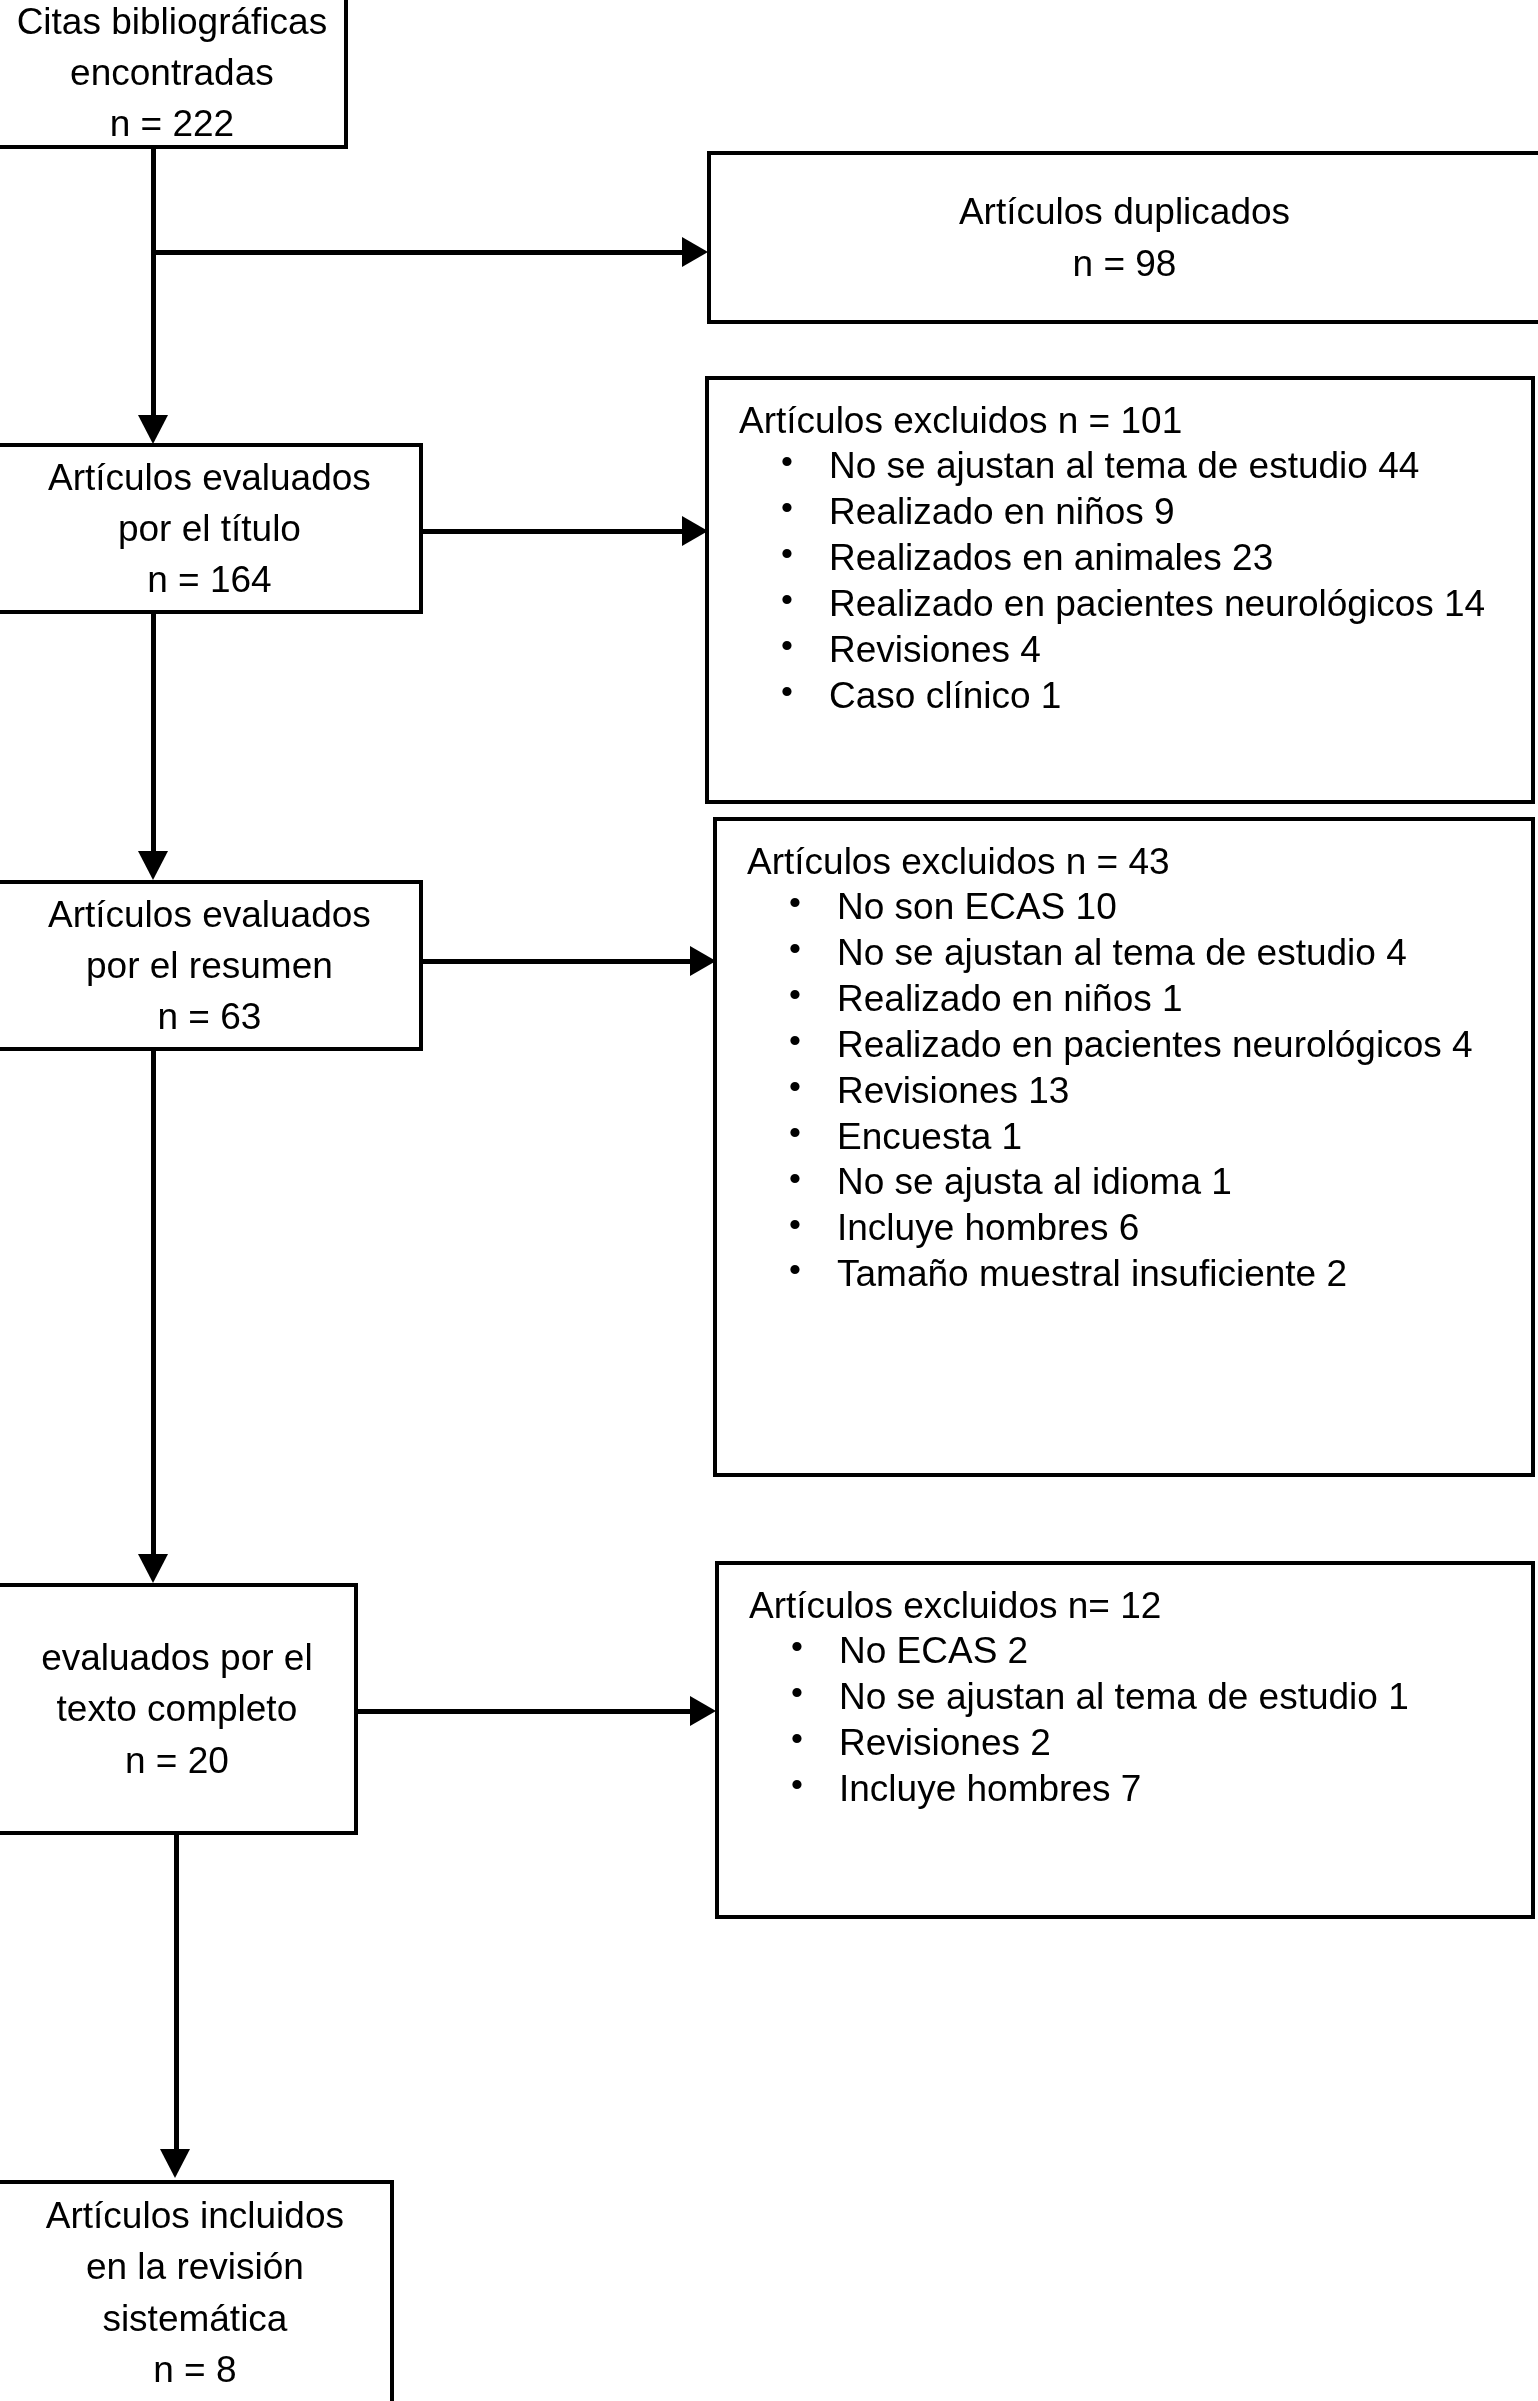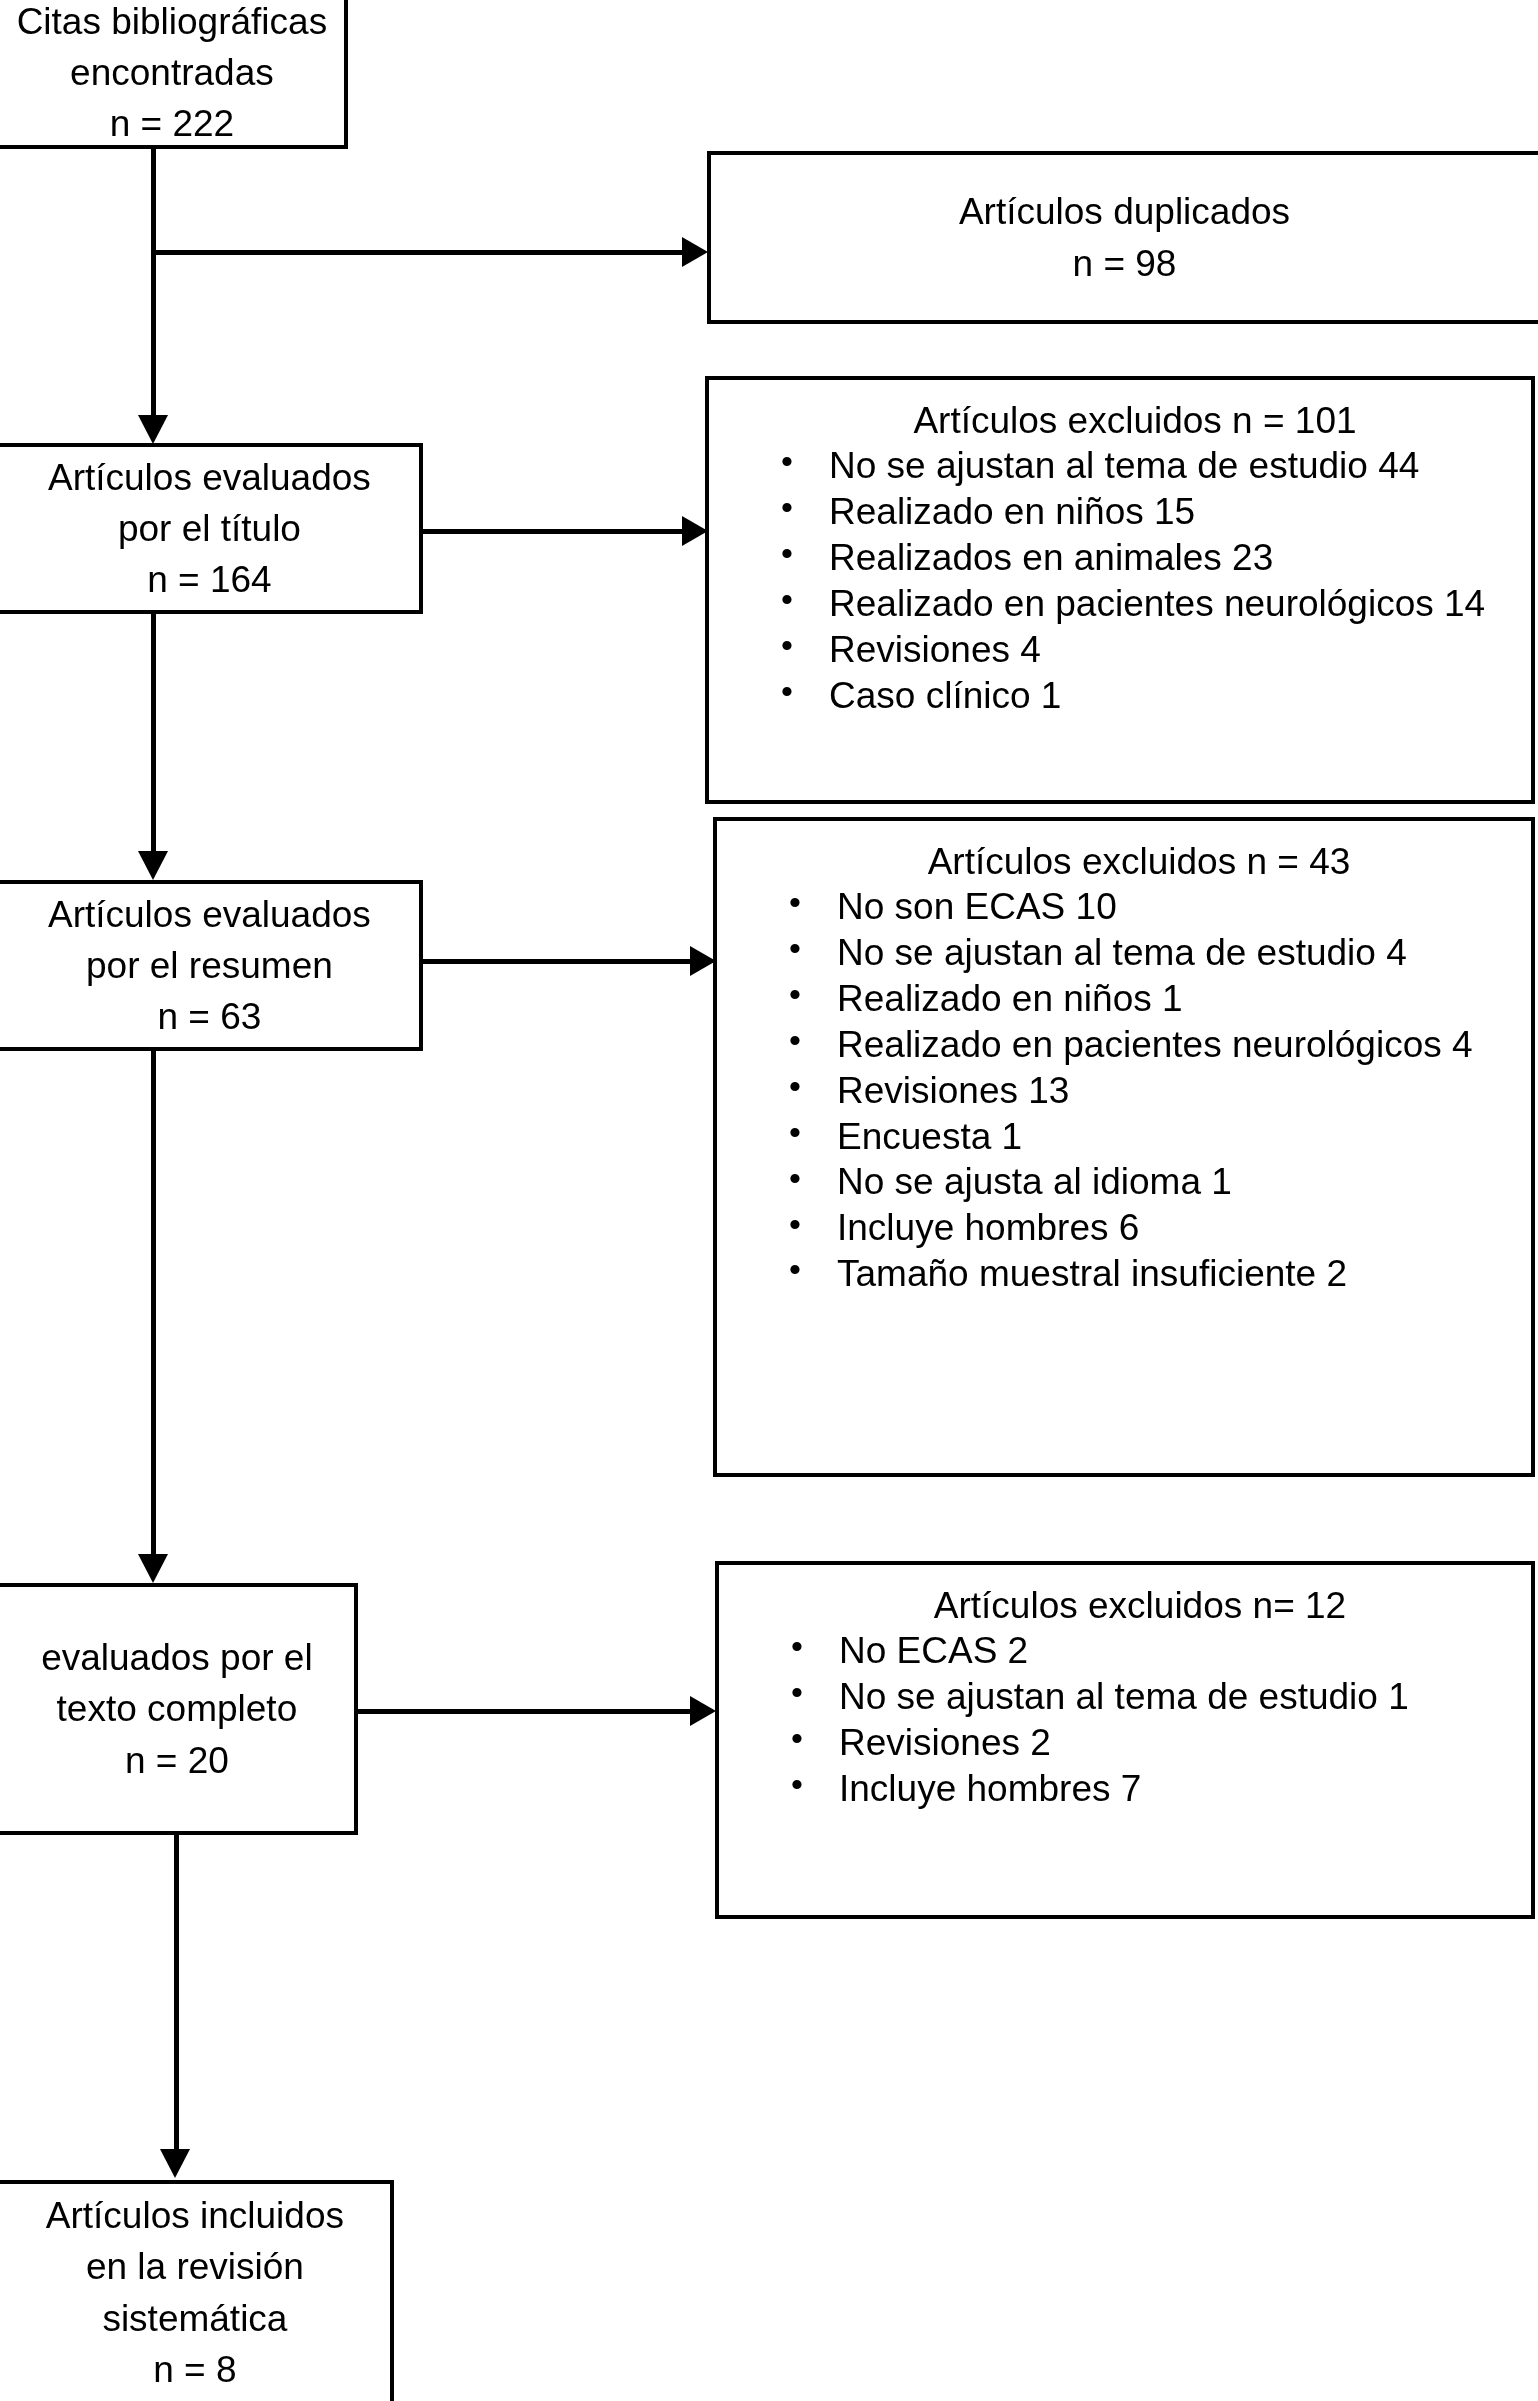--- a/index.html
+++ b/index.html
@@ -43,21 +43,20 @@
     border: 4.1px solid #000000;
     background: #ffffff;
     z-index: 3;
     padding: 18px 0 0 30px;
   }
   .exbox .ex-title {
     font-size: 37px;
     line-height: 1.22;
     white-space: nowrap;
     display: block;
-    text-align: center;
   }
   .exbox ul {
     list-style: none;
     margin: 0;
     padding: 0 0 0 42px;
   }
   .exbox ul li {
     font-size: 37px;
     line-height: 1.24;
     white-space: nowrap;
@@ -133,21 +132,21 @@
     <span class="line">n = 164</span>
   </div>
 
   <div class="hline" style="left:423px; top:529px; width:273px;"></div>
   <div class="arrow-right" style="left:682px; top:516px;"></div>
 
   <div class="exbox" style="left:705px; top:376px; width:830px; height:428px;">
     <span class="ex-title">Artículos excluidos n = 101</span>
     <ul>
       <li>No se ajustan al tema de estudio 44</li>
-      <li>Realizado en niños 15</li>
+      <li>Realizado en niños 9</li>
       <li>Realizados en animales 23</li>
       <li>Realizado en pacientes neurológicos 14</li>
       <li>Revisiones 4</li>
       <li>Caso clínico 1</li>
     </ul>
   </div>
 
   <div class="vline" style="left:151px; top:614px; height:240px;"></div>
   <div class="arrow-down" style="left:138px; top:851px;"></div>
 

